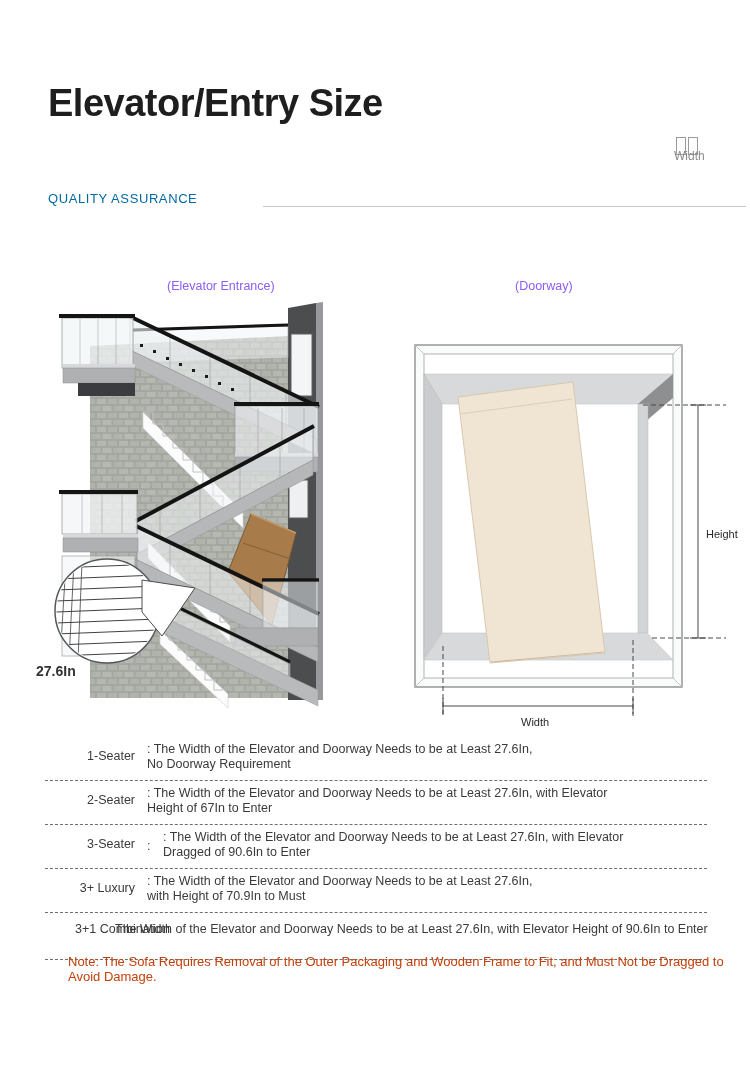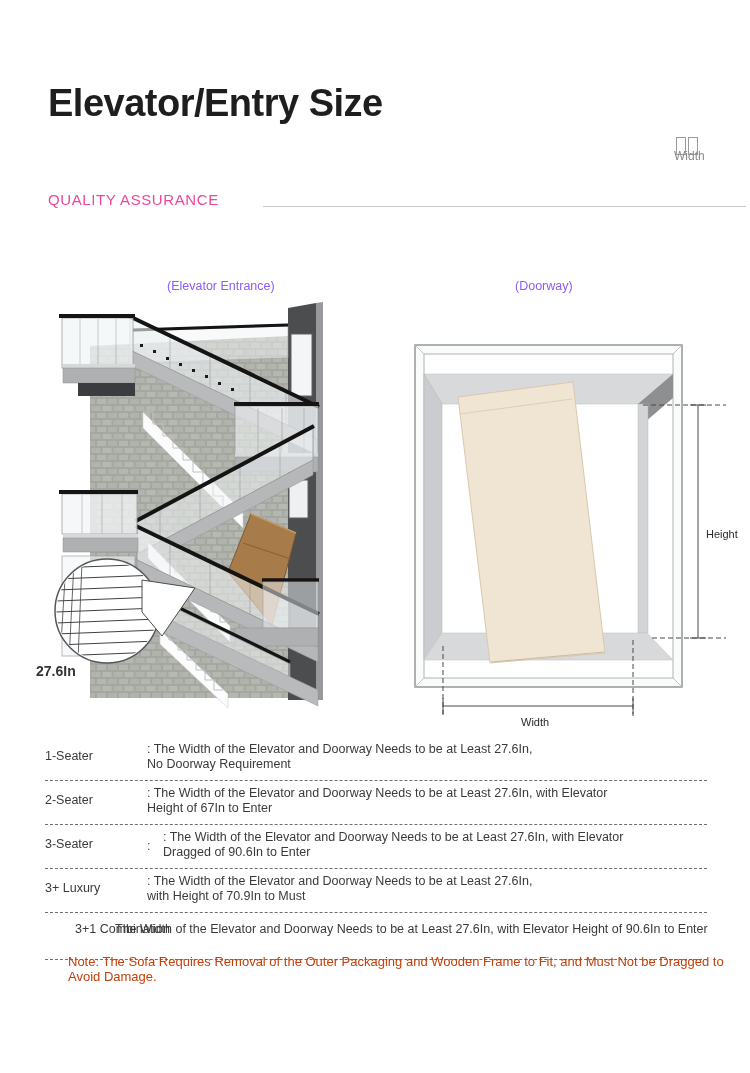--- a/index.html
+++ b/index.html
@@ -3,36 +3,36 @@
 <meta charset="utf-8">
 <style>
   html,body{margin:0;padding:0;background:#fff;}
   .page{position:relative;width:750px;height:1073px;background:#ffffff;overflow:hidden;
         font-family:"Liberation Sans",sans-serif;color:#222;}
   .abs{position:absolute;}
 
   
   .title{left:48px;top:80px;width:345px;font-size:38px;line-height:47px;font-weight:800;
          color:#1e1e1e;letter-spacing:-0.5px;}
-  .subtitle{left:48px;top:191px;font-size:15px;color:#ec4899;letter-spacing:0.6px;}
+  .subtitle{left:48px;top:191px;font-size:13px;color:#0369a1;letter-spacing:0.6px;}
   .divider{left:263px;top:206px;width:483px;height:1px;background:#c9c9c9;}
   .corner-box{display:inline-block;width:8px;height:16px;border:1px solid #9a9a9a;margin-right:2px;background:#fff;}
   .corner-boxes{left:676px;top:137px;}
   .corner-width{left:674px;top:149px;font-size:12px;color:#8a8a8a;}
 
   
   .caption{font-size:12.5px;color:#8b5cf6;}
   .dim-label{font-size:11px;color:#2a2a2a;}
   .stairs-dim{left:36px;top:663px;font-size:14px;font-weight:bold;color:#333;}
 
   
   .spec-table{left:45px;top:737px;width:662px;}
   .spec-row{display:flex;align-items:flex-start;border-bottom:1px dashed #6e6e6e;
             padding:5px 0 8px 0;position:relative;font-size:12.5px;color:#3a3a3a;line-height:15px;}
-  .spec-label{width:90px;text-align:left;flex:0 0 90px;padding-top:7px;}
+  .spec-label{width:90px;text-align:right;flex:0 0 90px;padding-top:7px;}
   .spec-desc{flex:1;padding-left:12px;}
   .spec-row.has-colon .spec-desc{padding-left:28px;}
   .mid-colon{position:absolute;left:102px;top:50%;transform:translateY(-55%);color:#3a3a3a;}
   .spec-row.overlap{display:block;height:33px;}
   .spec-row.overlap .spec-label{position:absolute;left:30px;top:9px;width:auto;text-align:left;padding:0;}
   .spec-row.overlap .spec-desc{position:absolute;left:70px;top:9px;right:0;padding:0;white-space:nowrap;}
   .note{left:68px;top:954px;width:680px;font-size:13px;color:#c2410c;}
 </style>
 </head>
 <body>

